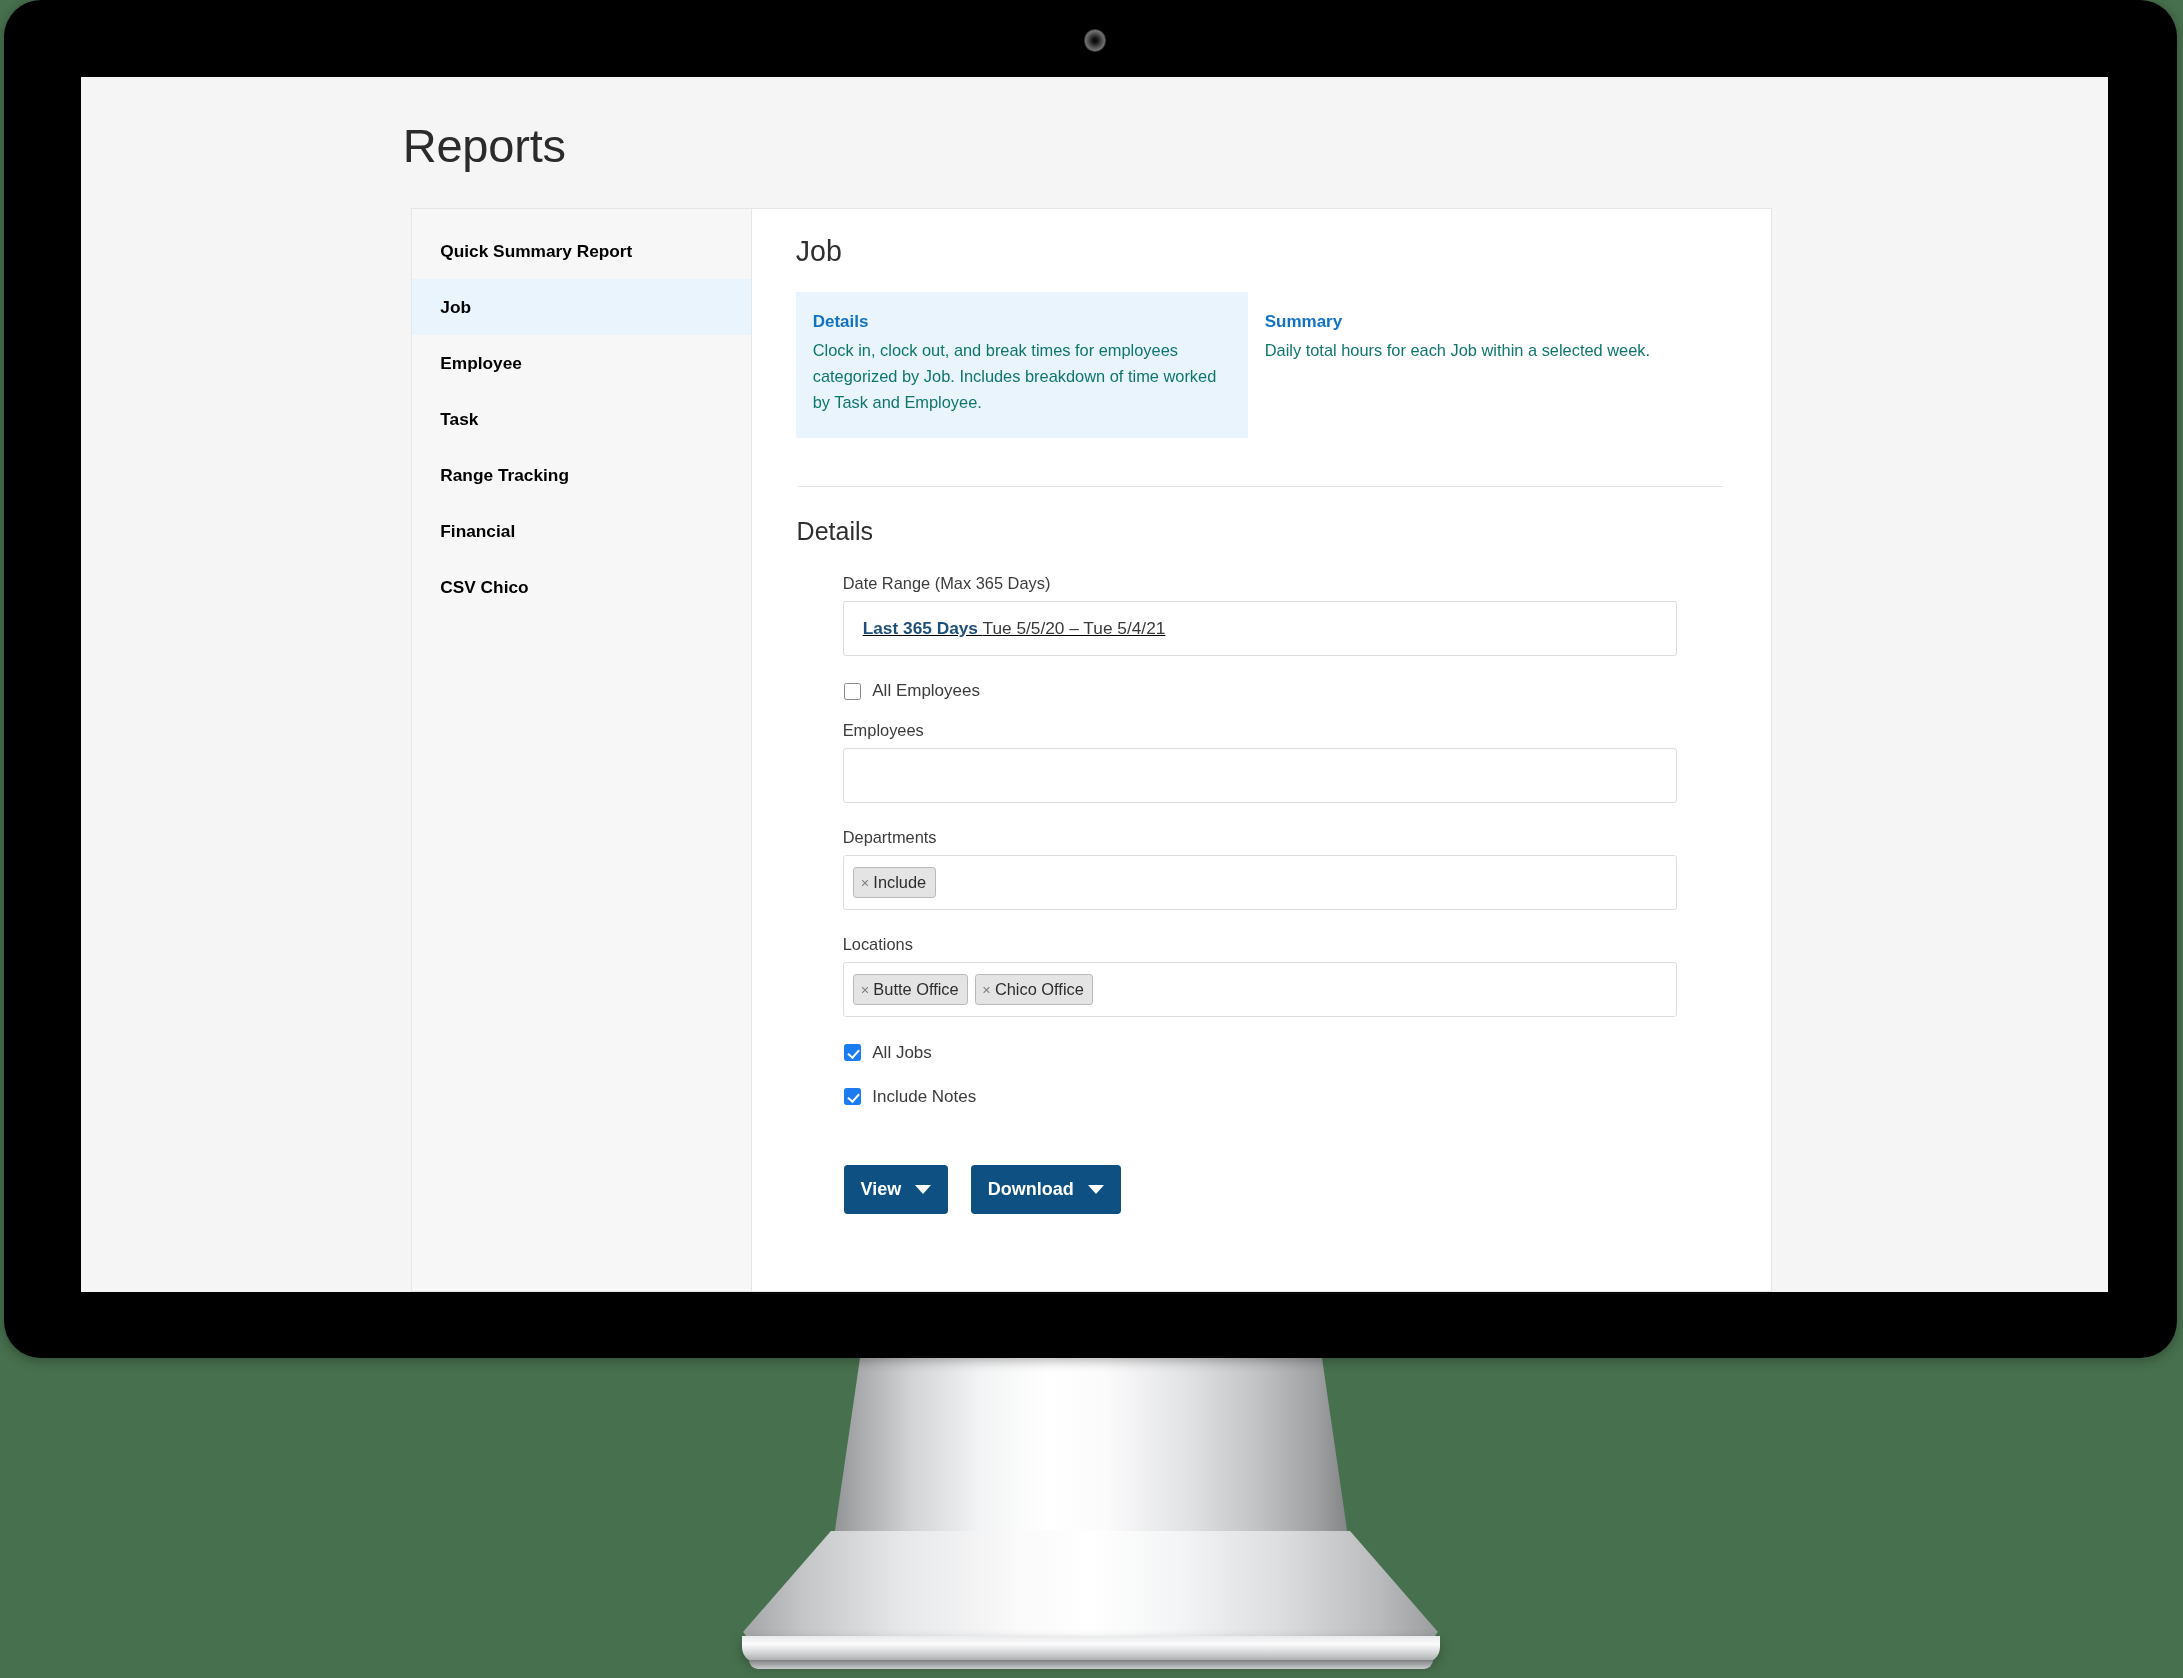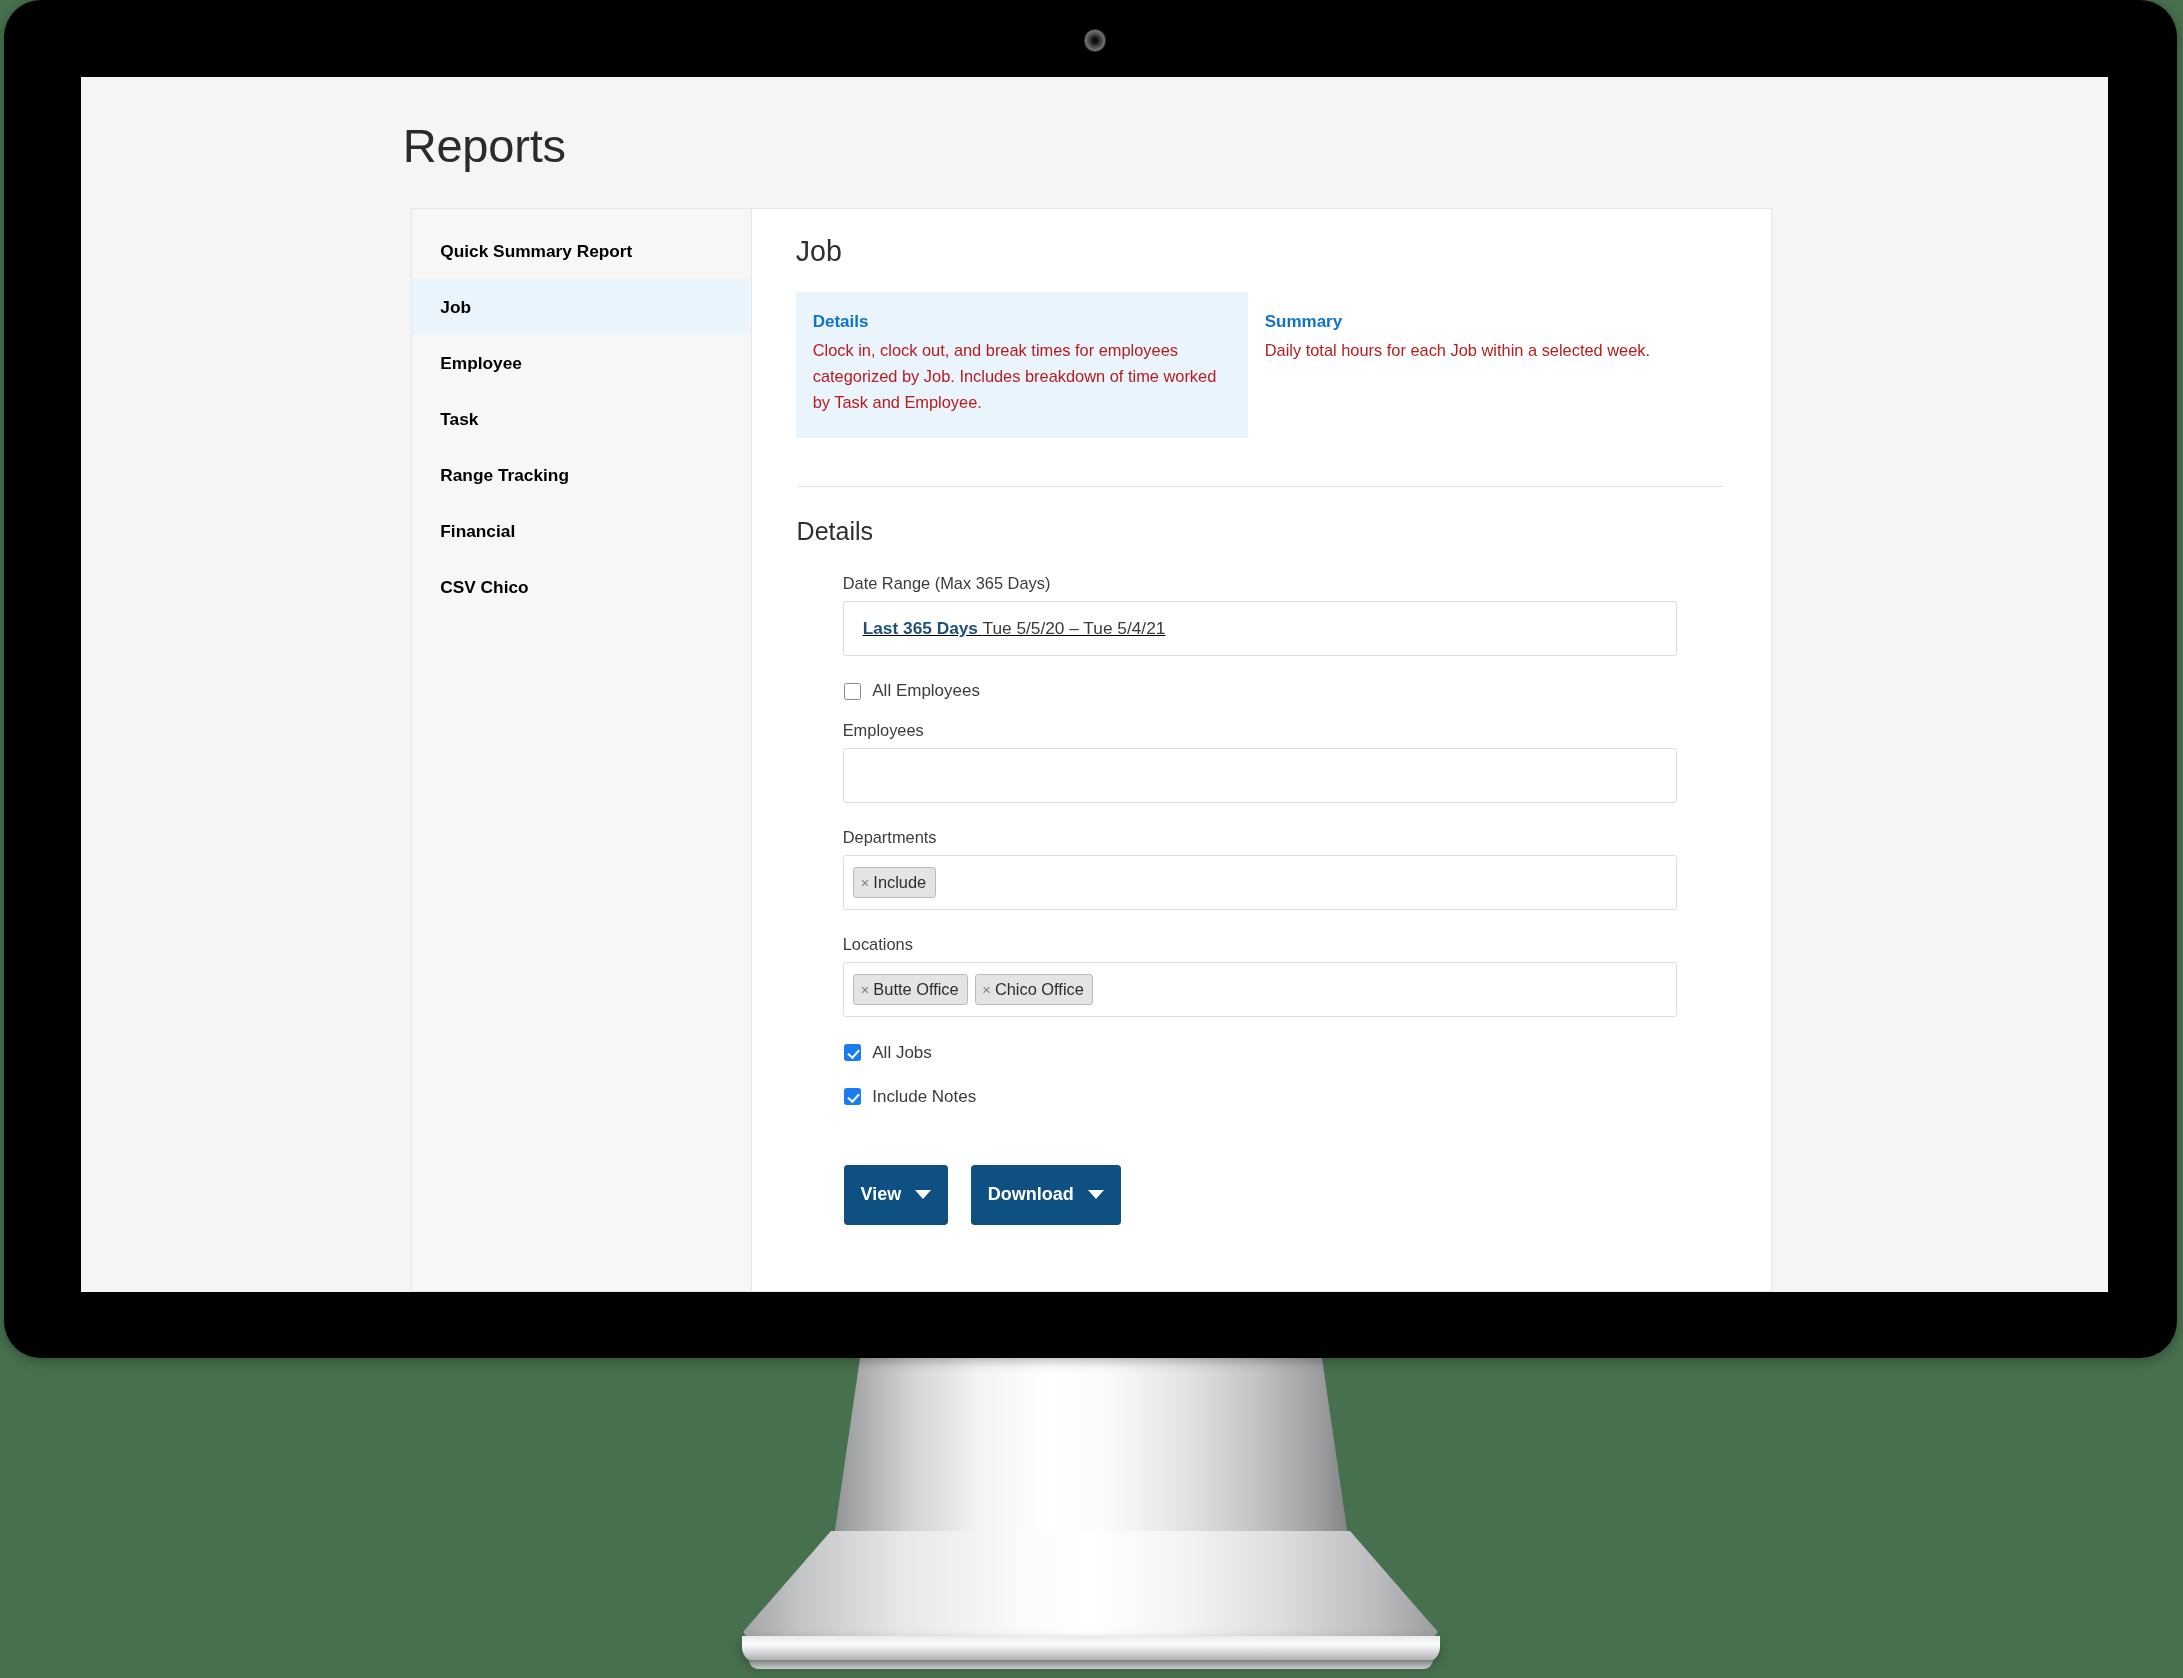--- a/index.html
+++ b/index.html
@@ -178,21 +178,21 @@
   .desc-card.selected { background: #e9f4fd; }
   .desc-title {
     font-size: 17px;
     font-weight: 700;
     color: #1272c4;
     margin-bottom: 6px;
   }
   .desc-body {
     font-size: 16.4px;
     line-height: 1.58;
-    color: #b91c1c;
+    color: #0f766e;
   }
   .desc-card.plain {
     flex: 1 1 auto;
     width: auto;
     padding-top: 19.7px;
     background: transparent;
   }
 
   #section-divider {
     height: 0.5px;
@@ -309,21 +309,21 @@
   
   #button-row {
     display: flex;
     margin-top: 54px;
     margin-left: 0.9px;
   }
   .btn {
     display: inline-flex;
     align-items: center;
     justify-content: space-between;
-    height: 60px;
+    height: 49px;
     padding: 0 17px;
     background: #0d5081;
     color: #ffffff;
     border: none;
     border-radius: 3.7px;
     font-size: 18px;
     font-weight: 700;
     font-family: "Liberation Sans", sans-serif;
     cursor: pointer;
     margin-right: 22.5px;

